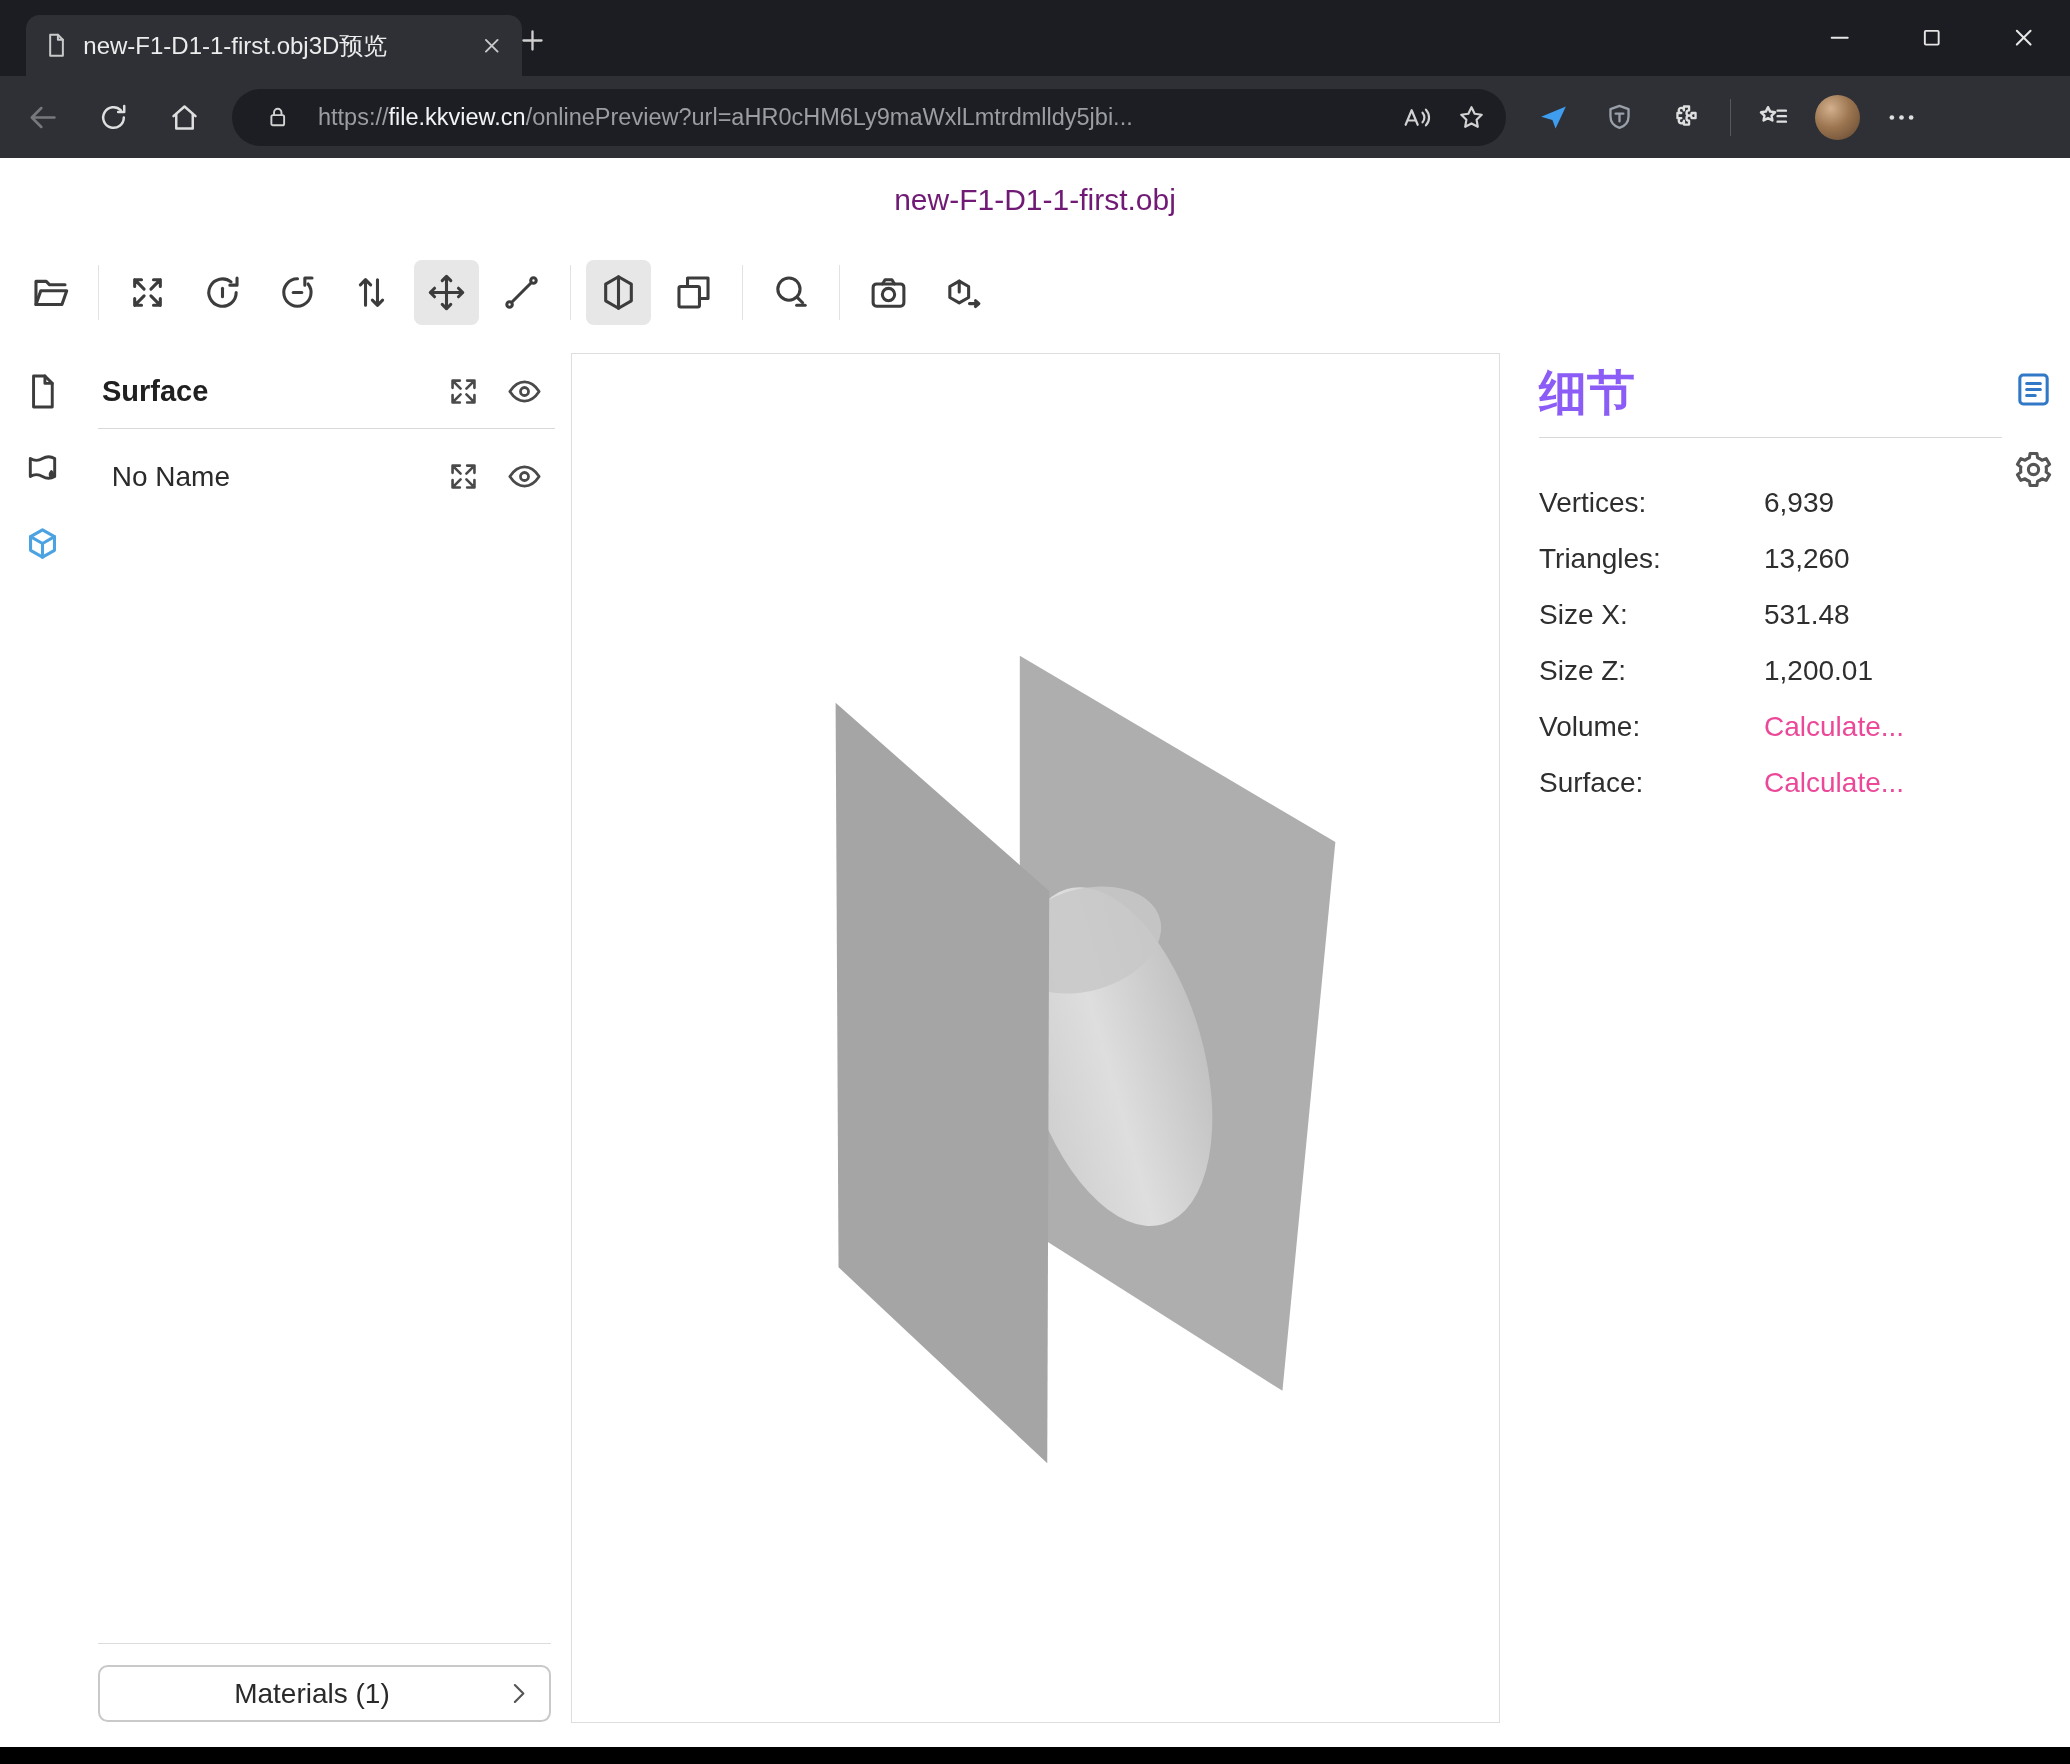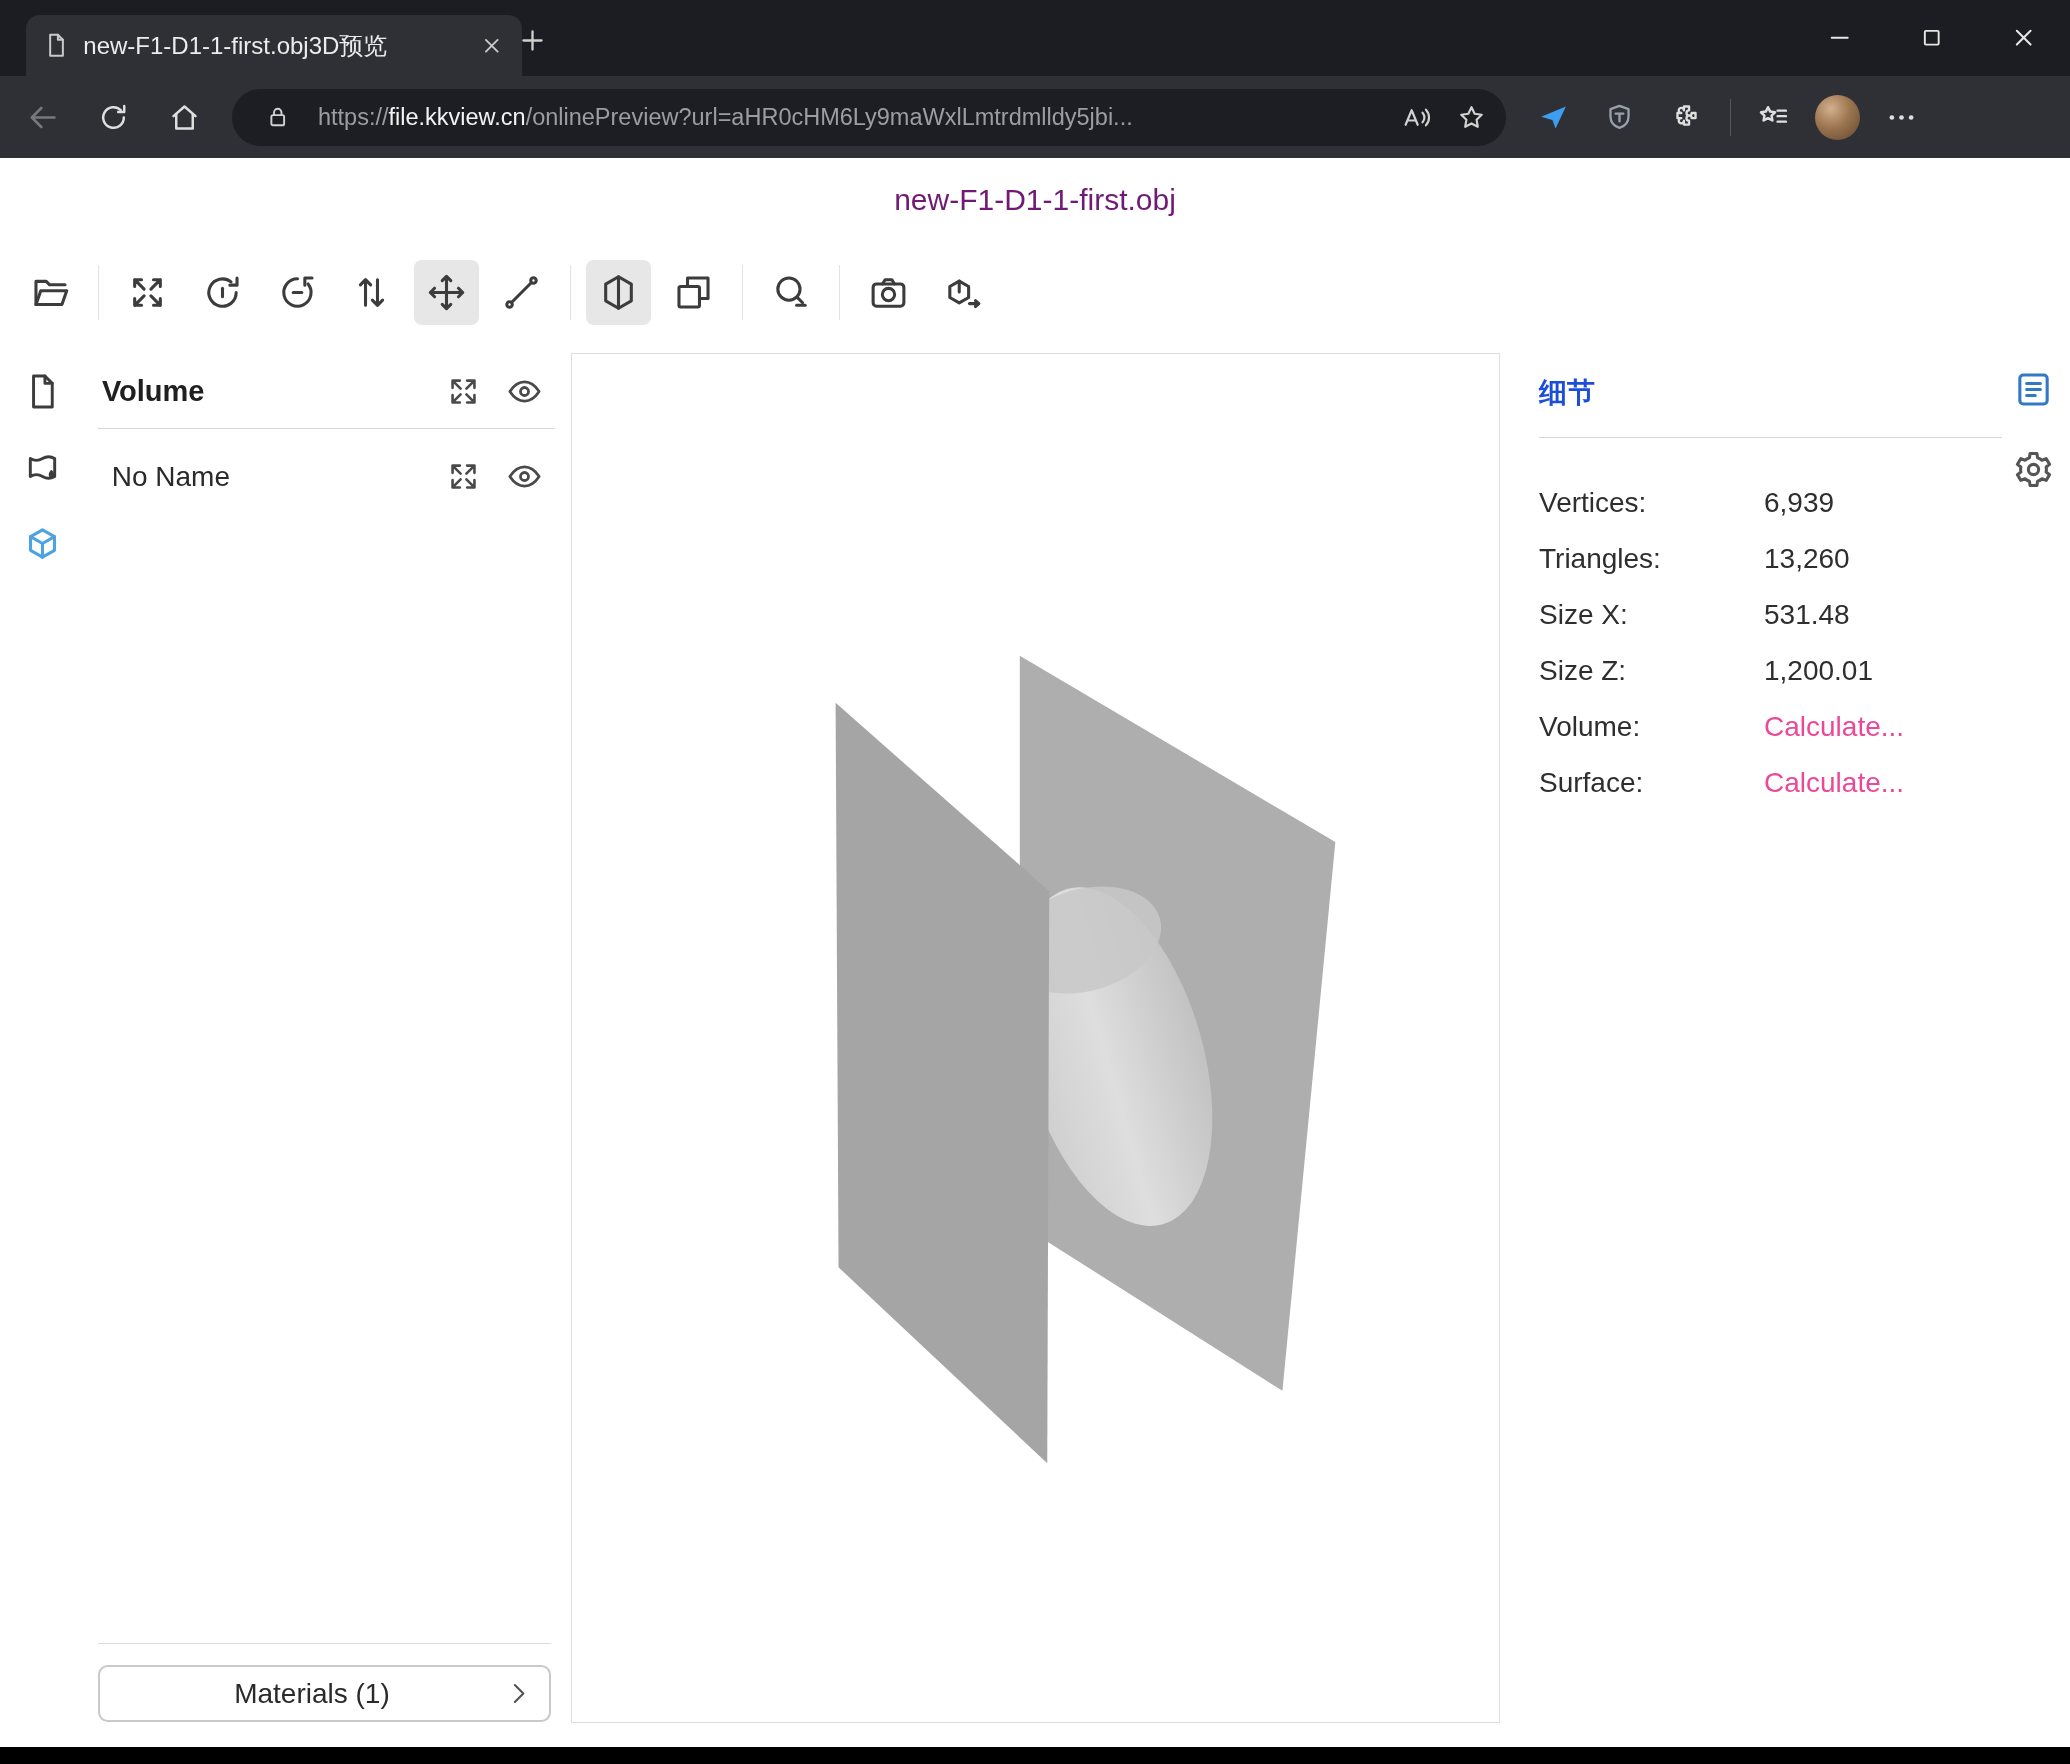--- a/index.html
+++ b/index.html
@@ -59,21 +59,21 @@
   .materials-divider{position:absolute;left:98px;top:1484px;width:453px;border-top:1px solid #dcdcdc;}
   .materials-btn{position:absolute;left:98px;top:1506px;width:453px;height:57px;box-sizing:border-box;
                  border:2px solid #c9c9c9;border-radius:9.8px;background:#fff;display:flex;
                  align-items:center;padding:0 15.7px 0 19.6px;font-size:28px;color:#2a2a2a;}
   .materials-label{flex:1;}
   .materials-chevron{display:flex;color:#555;}
 
   .viewport{position:absolute;left:571px;top:194px;width:927px;height:1368px;border:1px solid #dedede;background:#fff;}
 
   .details-panel{position:absolute;left:1539px;top:194px;width:463px;}
-  .details-title{font-size:28px;font-weight:700;color:#1d4ed8;margin-top:15.7px;line-height:47px;}
+  .details-title{font-size:48px;font-weight:700;color:#8b5cf6;margin-top:15.7px;line-height:47px;}
   .details-divider{border-top:1px solid #d8d8d8;margin-top:21.6px;}
   .details-rows{margin-top:24.5px;}
   .drow{display:flex;height:56px;align-items:flex-end;font-size:28px;color:#2e2e2e;}
   .dlabel{width:225px;}
   .dvalue.link{color:#ec4899;cursor:pointer;}
 
   .right-rail{position:absolute;right:0;top:194px;width:73px;display:flex;flex-direction:column;
               align-items:center;gap:35px;padding-top:13.7px;}
   .right-rail .details-ic{color:#3178c6;}
   .right-rail .gear-ic{color:#555;}
@@ -301,21 +301,21 @@
       <div class="rail-btn blue">
         <svg class="line" width="41" height="41" viewBox="0 0 24 24">
             <path d="M5 8l7-4 7 4v8l-7 4-7-4z"></path>
             <path d="M5 8l7 4 7-4M12 12v8"></path>
           </svg>
       </div>
     </div>
 
     <section class="meshes-panel">
       <div class="panel-row">
-        <span class="panel-title">Volume</span>
+        <span class="panel-title">Surface</span>
         <span class="mesh-icon">
           <svg class="line" width="35" height="35" viewBox="0 0 24 24">
               <path d="M9.5 4.5H4.5v5M4.5 4.5L10 10M14.5 19.5h5v-5M19.5 19.5L14 14M19.5 4.5h-5M19.5 4.5v5M19.5 4.5L14 10M4.5 19.5v-5M4.5 19.5h5M4.5 19.5L10 14"></path>
             </svg>
         </span>
         <span class="mesh-icon">
           <svg class="line" width="37" height="37" viewBox="0 0 24 24">
               <path d="M2.5 12c2.7-4.1 6-6.2 9.5-6.2s6.8 2.1 9.5 6.2c-2.7 4.1-6 6.2-9.5 6.2S5.2 16.1 2.5 12z"></path>
               <circle cx="12" cy="12" r="2.6"></circle>
             </svg>

